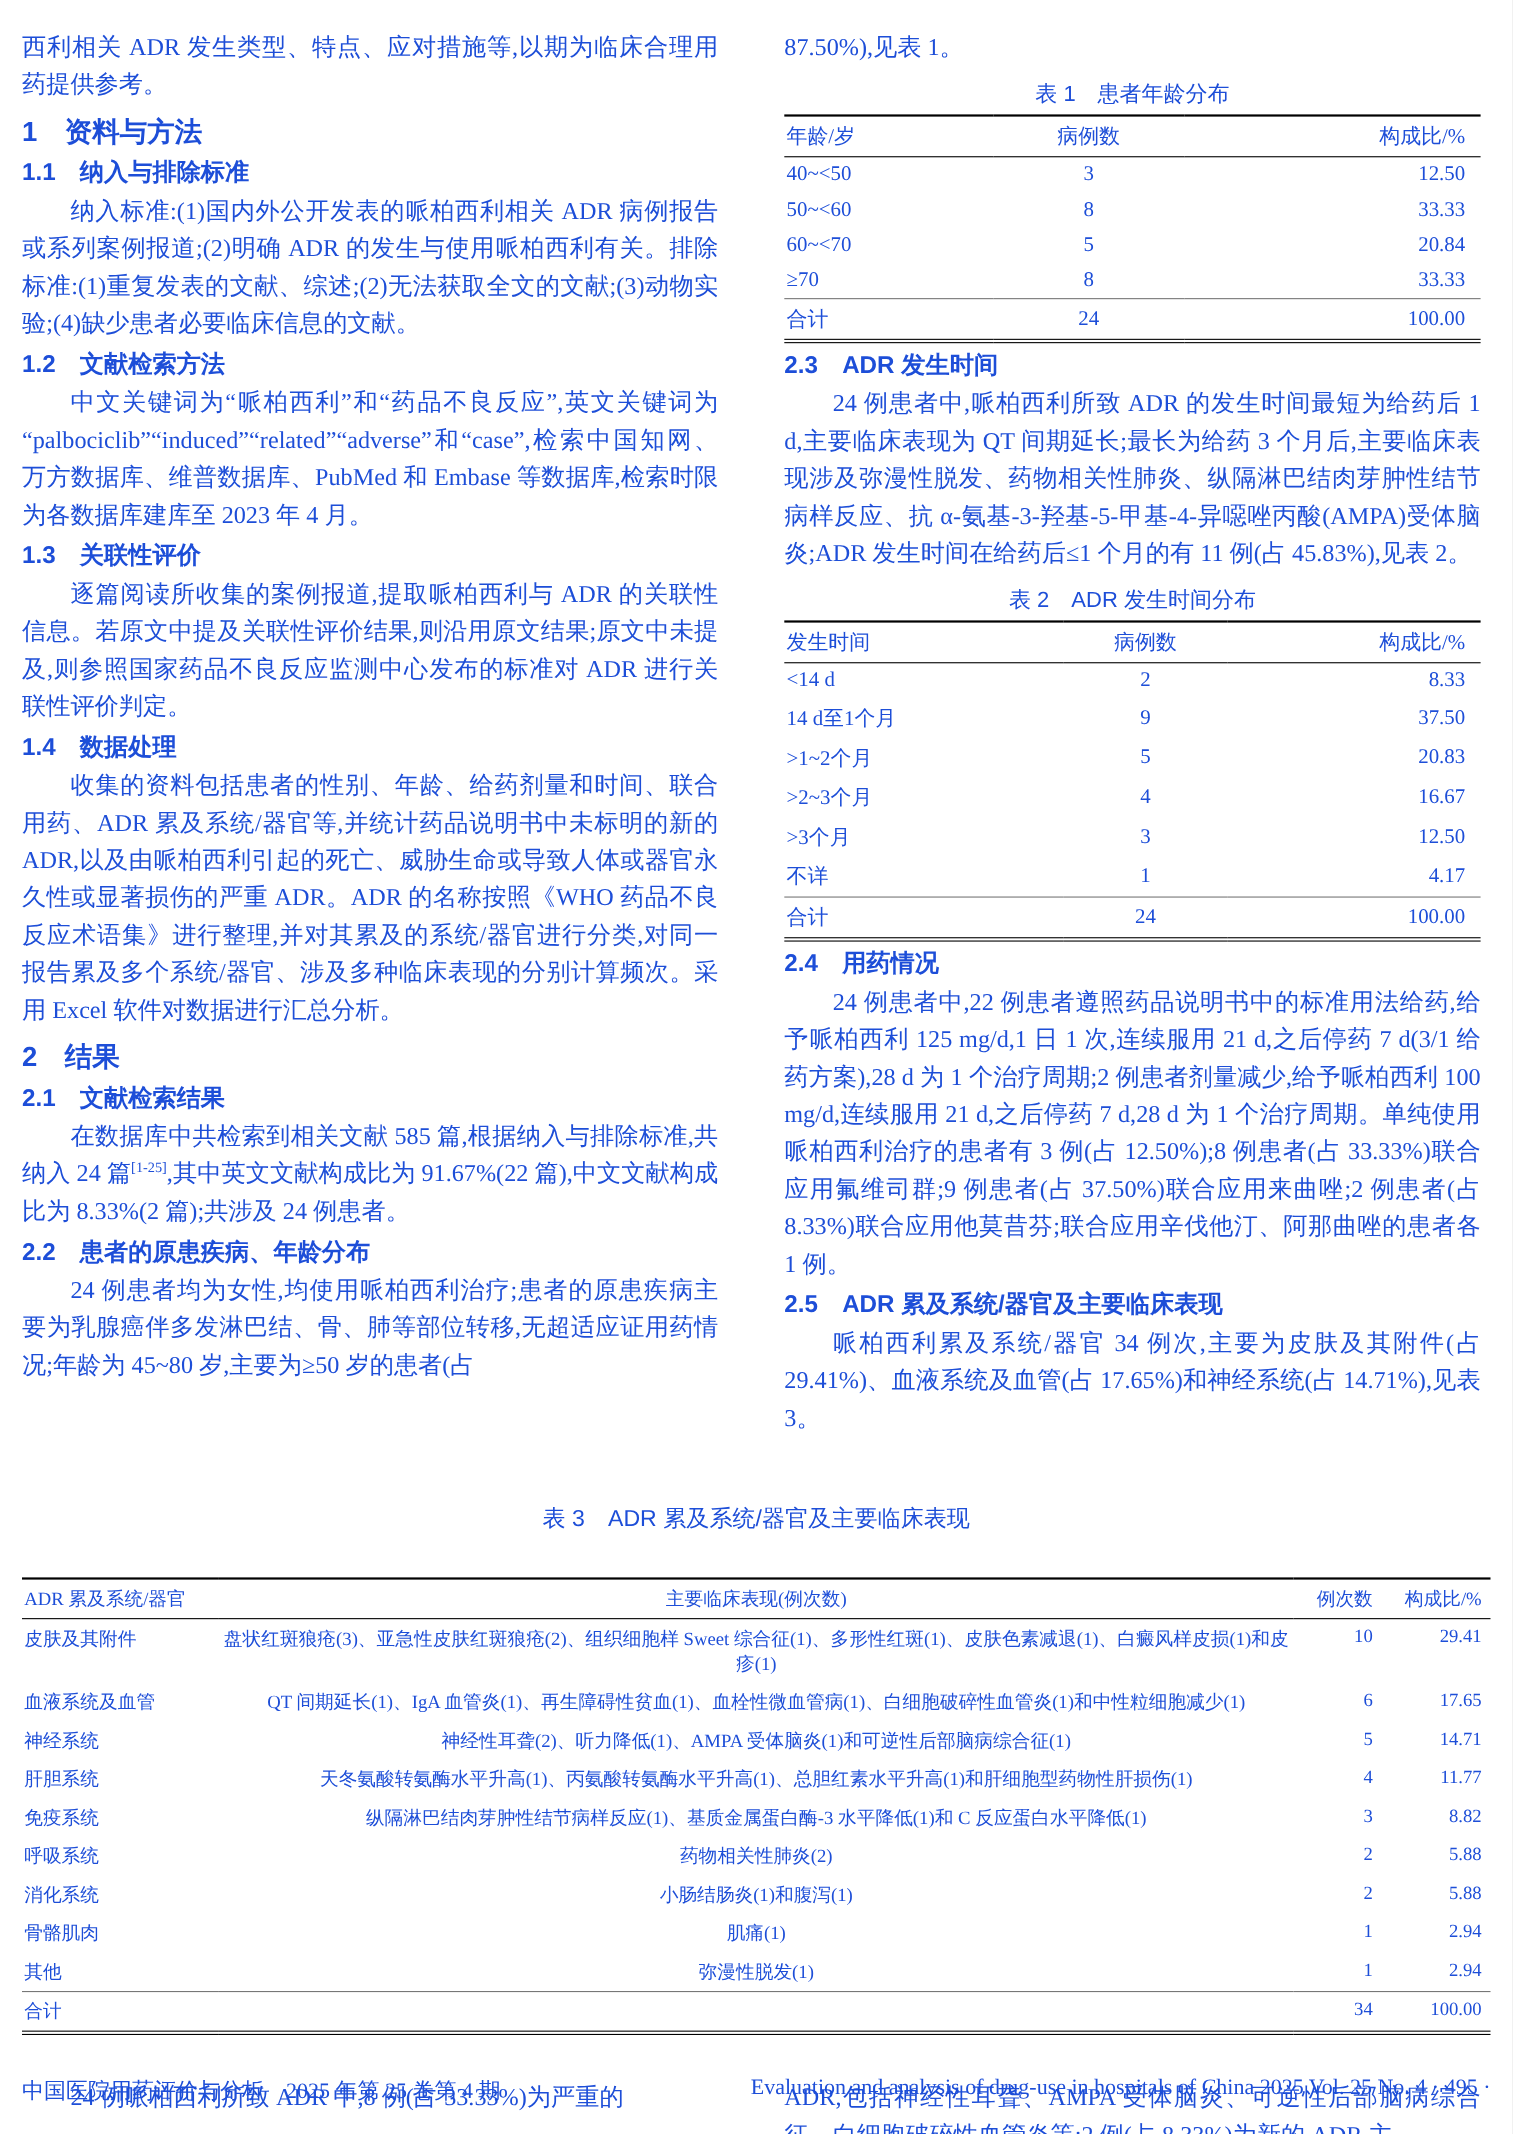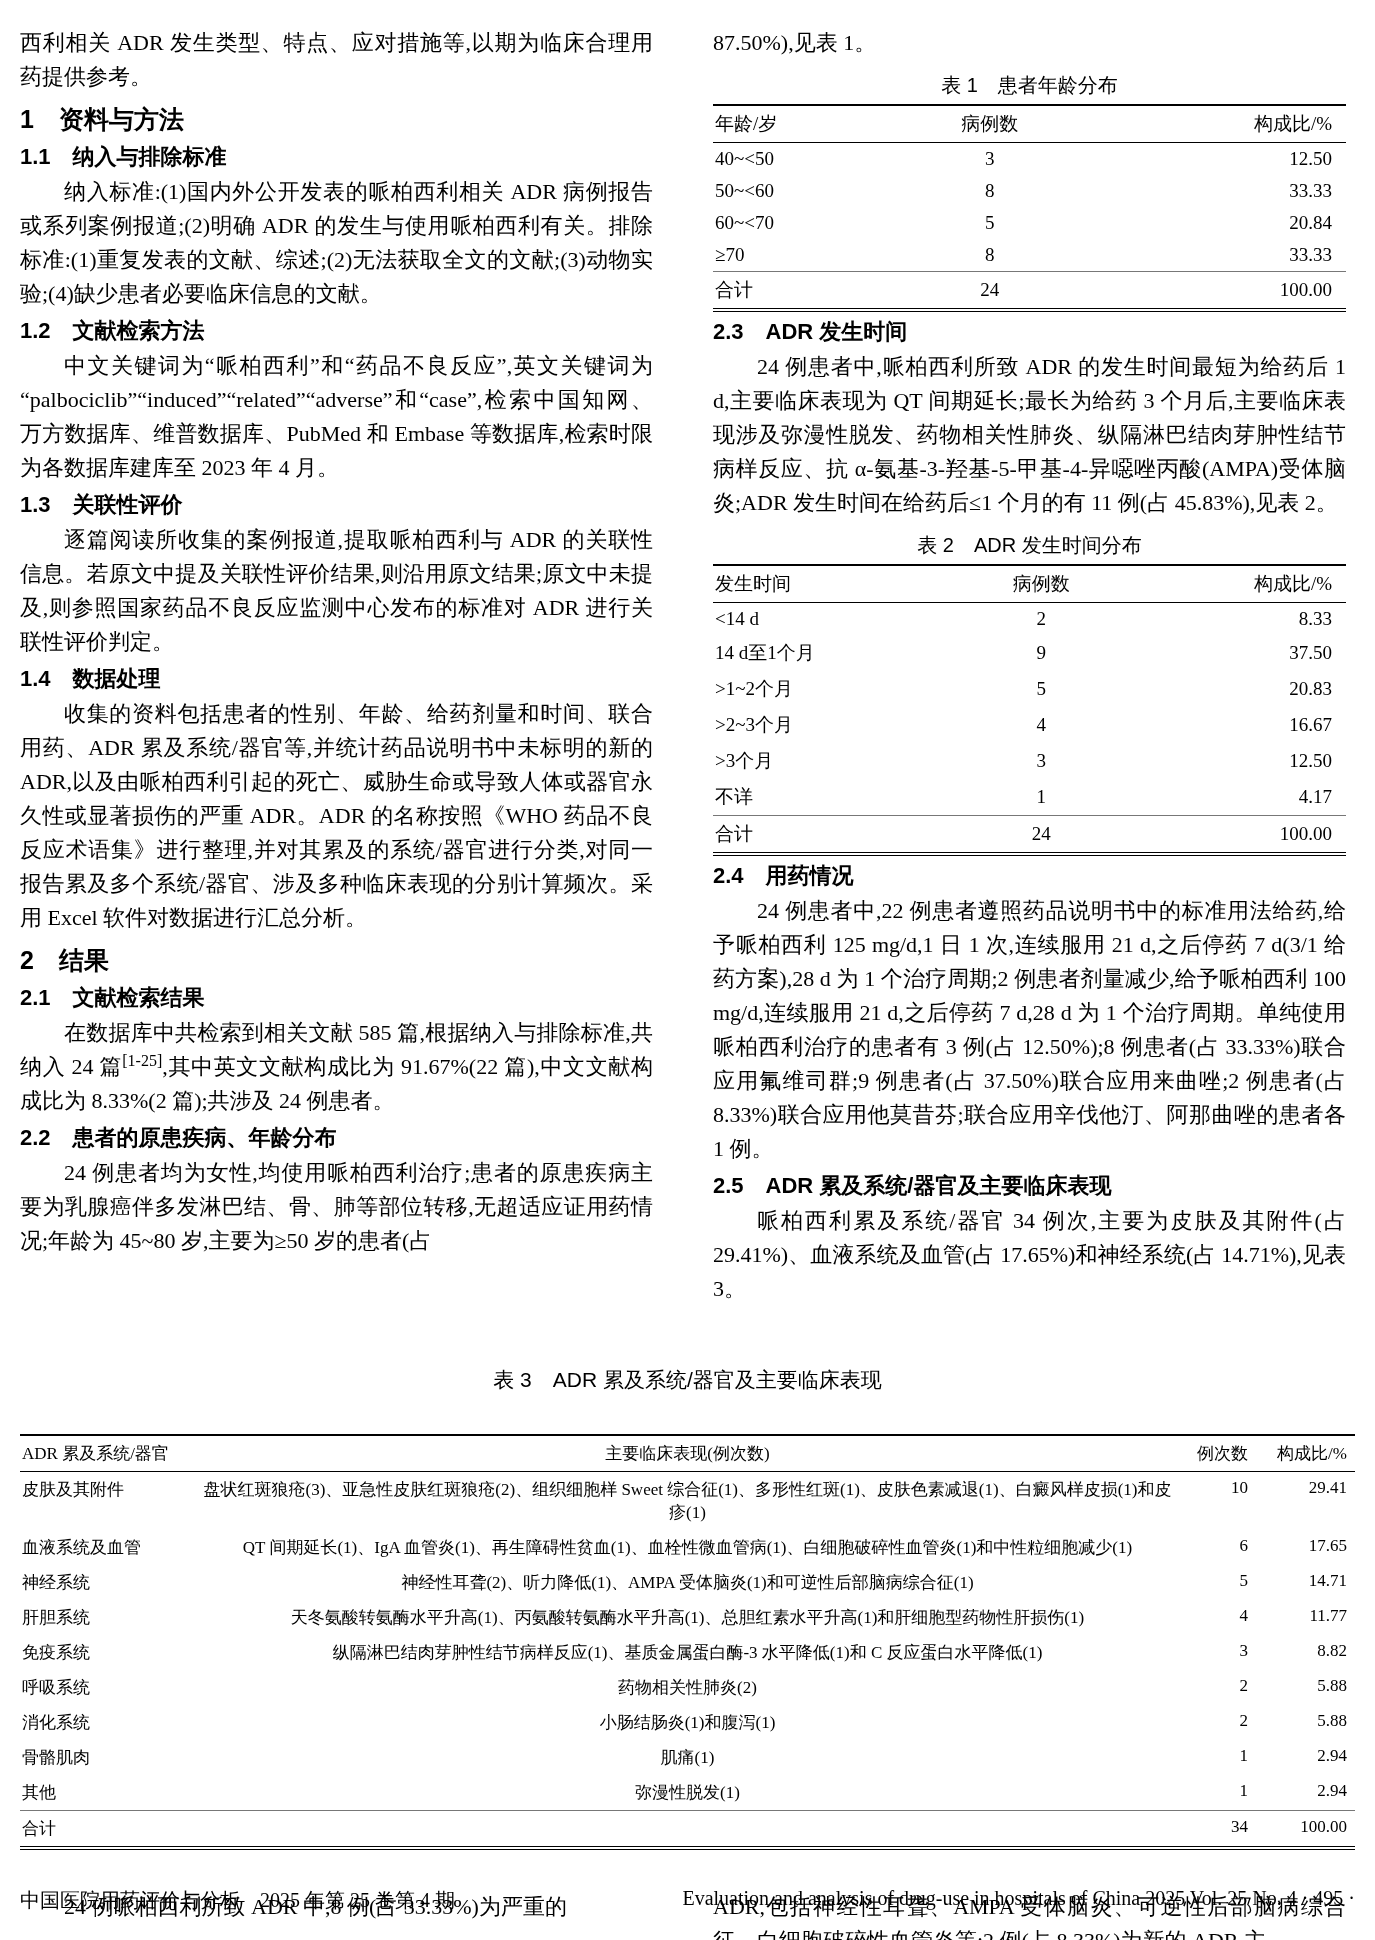--- a/index.html
+++ b/index.html
@@ -1,37 +1,37 @@
 <!DOCTYPE html>
 <html lang="zh"><head>
 <meta charset="utf-8">
 <style>
   html,body { margin:0; padding:0; background:#e8e8e8; }
   .page {
     position:relative;
     width:1375px; height:1940px;
     margin:0 auto;
     background:#ffffff;
-    color:#000000;
+    color:#1d4ed8;
     font-family:"Liberation Serif", serif;
     box-sizing:border-box;
     padding:26px 20px 0 20px;
     overflow:hidden;
   }
   .columns { display:flex; gap:60px; }
   .col { width:633px; box-sizing:border-box; }
   .top-section { height:1334px; overflow:hidden; }
 
   p.body {
     font-size:22px; line-height:34px;
     text-align:justify; margin:0;
     text-indent:2em;
   }
   p.cont { text-indent:0; }
-  sup { font-size:16px; line-height:0; }
+  sup { font-size:13px; line-height:0; }
 
   .h1 {
     font-family:"Liberation Sans", sans-serif;
     font-weight:bold; font-size:25px;
     margin:9px 0 6px;
   }
   .h2 {
     font-family:"Liberation Sans", sans-serif;
     font-weight:bold; font-size:22px;
     margin:5px 0 3px;

